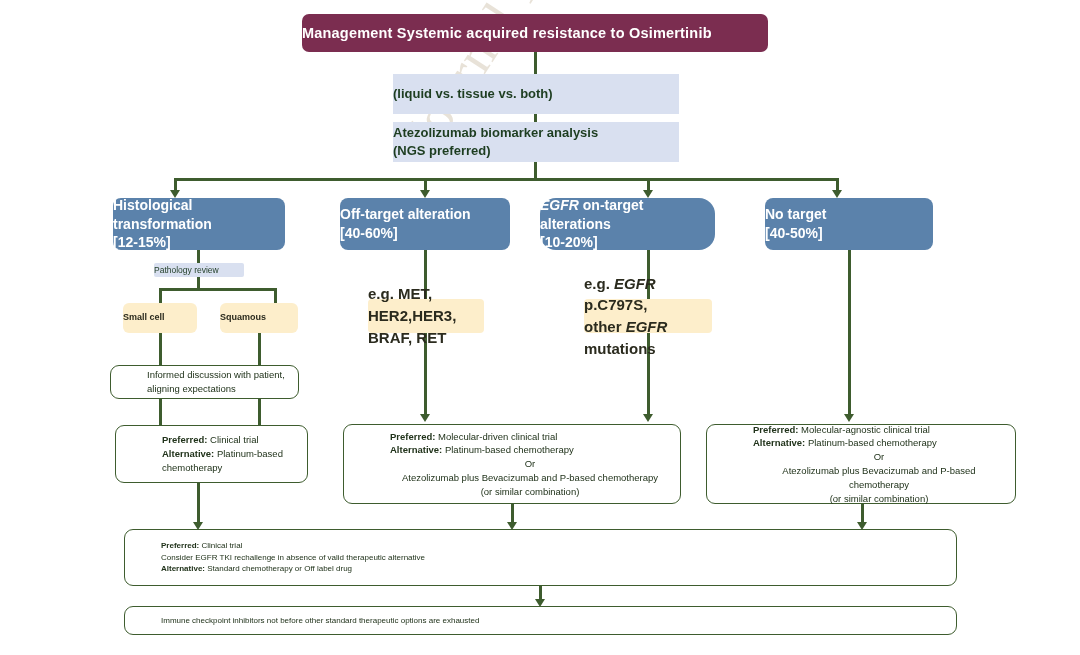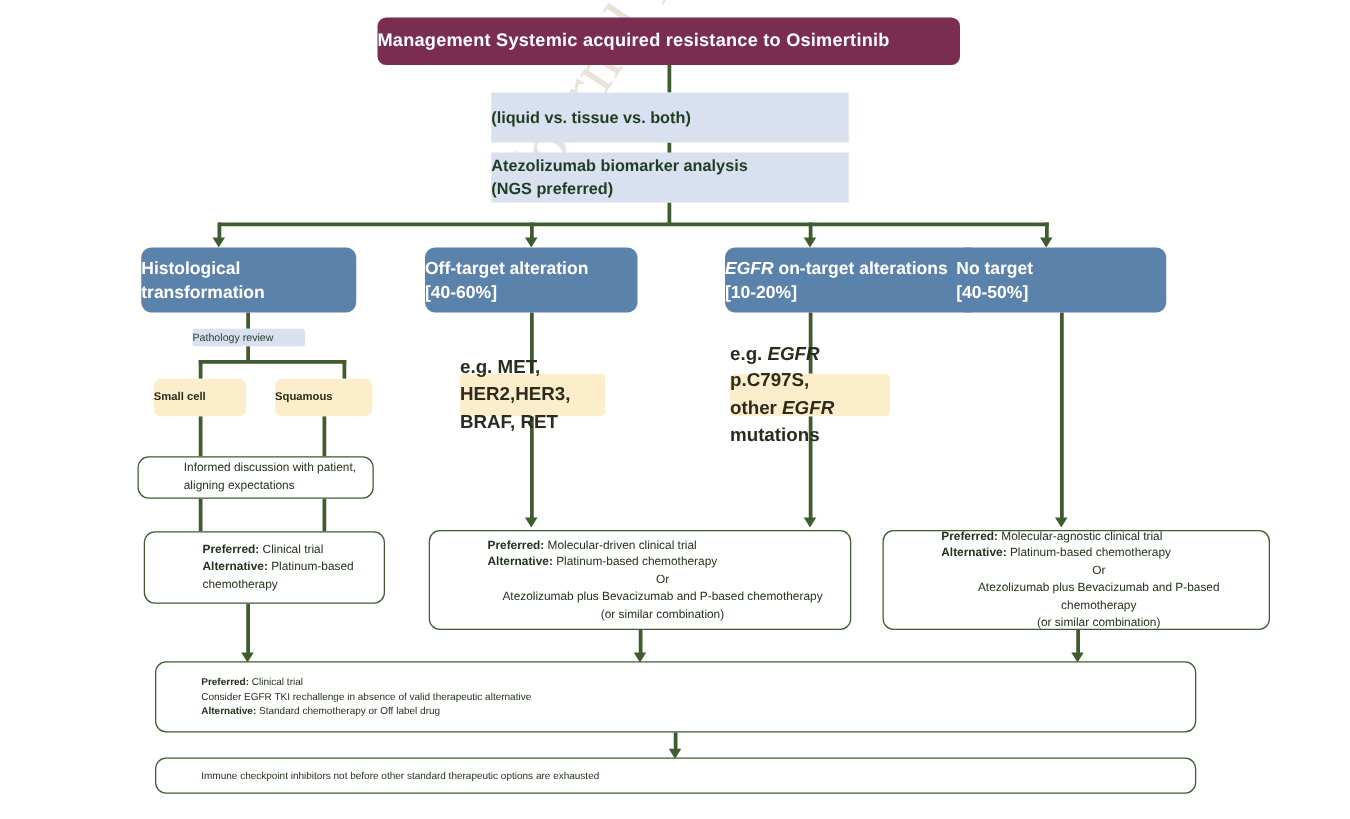--- a/index.html
+++ b/index.html
@@ -145,31 +145,32 @@
   <div class="ln v" style="left:424px;top:178px;width:2.6px;height:14px;"></div>
   <div class="arrow" style="left:420px;top:190px;"></div>
   <div class="ln v" style="left:647px;top:178px;width:2.6px;height:14px;"></div>
   <div class="arrow" style="left:643px;top:190px;"></div>
   <div class="ln v" style="left:836px;top:178px;width:2.6px;height:14px;"></div>
   <div class="arrow" style="left:832px;top:190px;"></div>
 
   <div class="node blue-box" style="left:113px;top:198px;width:172px;height:52px;">
     <div class="inner">
       <div>Histological transformation</div>
+      <div>[12-15%]</div>
     </div>
   </div>
 
   <div class="node blue-box" style="left:340px;top:198px;width:170px;height:52px;">
     <div class="inner">
       <div>Off-target alteration</div>
       <div>[40-60%]</div>
     </div>
   </div>
 
-  <div class="node blue-box" style="left:580px;top:198px;width:204px;height:52px;">
+  <div class="node blue-box" style="left:540px;top:198px;width:175px;height:52px;border-radius:16px;">
     <div class="inner">
       <div><em>EGFR</em><span> on-target alterations</span></div>
       <div>[10-20%]</div>
     </div>
   </div>
 
   <div class="node blue-box" style="left:765px;top:198px;width:168px;height:52px;">
     <div class="inner">
       <div>No target</div>
       <div>[40-50%]</div>

